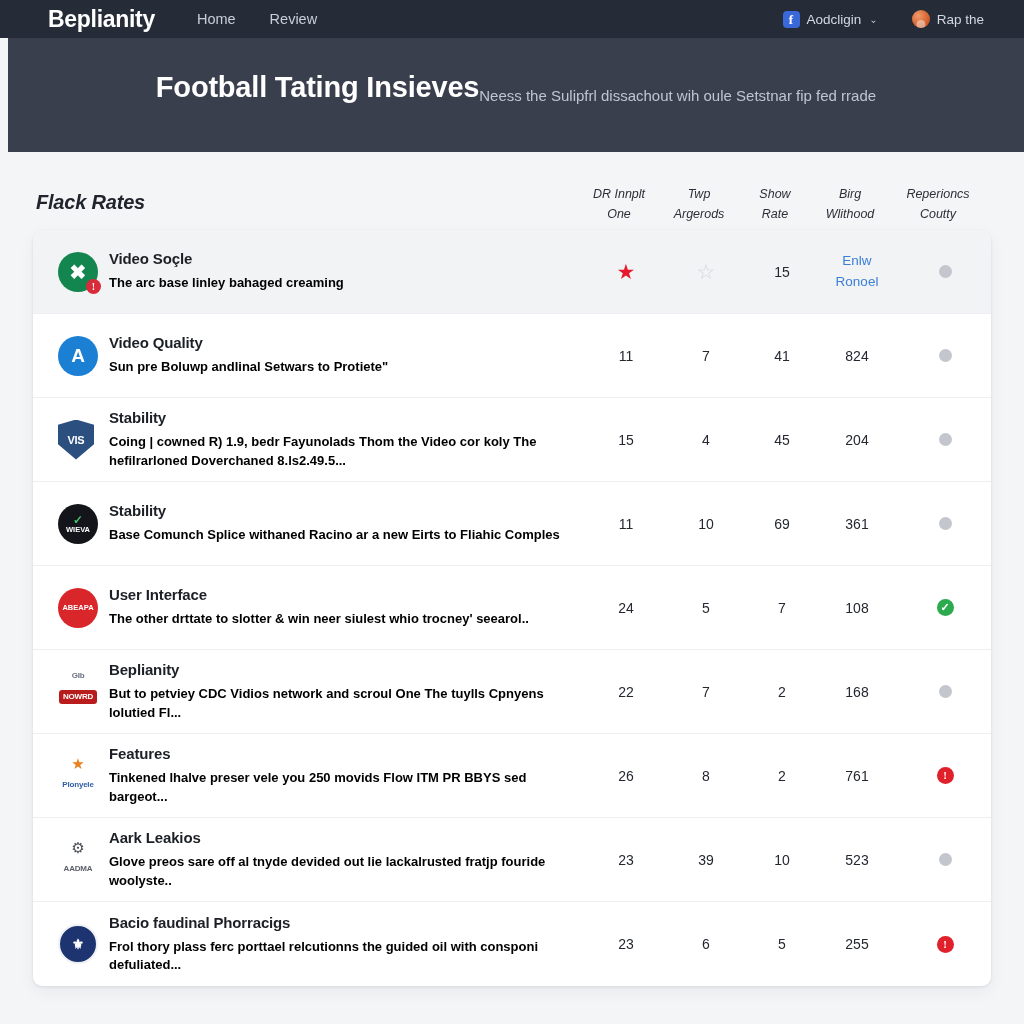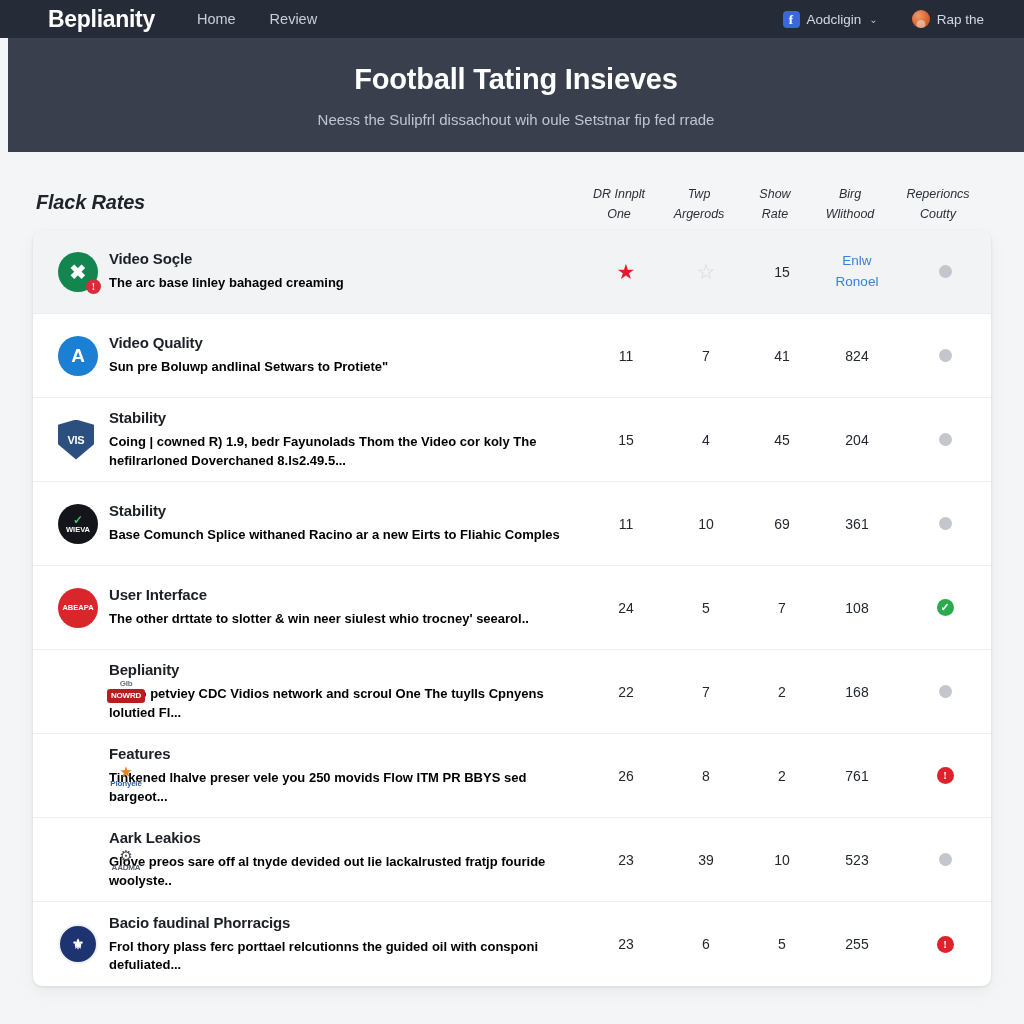--- a/index.html
+++ b/index.html
@@ -50,21 +50,21 @@
     content: ""; position: absolute; left: 50%; top: 54%;
     width: 9px; height: 9px; border-radius: 50%;
     background: rgba(255,255,255,0.45); transform: translate(-50%,0);
   }
   .nav-user-label { color: #d4d8e1; font-size: 13.5px; white-space: nowrap; }
 
   
   .hero {
     position: absolute; top: 38px; left: 8px; right: 0; height: 114px;
     background: #3a3f4d;
-    display: flex; flex-direction: column; align-items: center; justify-content: center;
+    display: flex; flex-direction: row; align-items: center; justify-content: center;
   }
   .hero-title {
     color: #ffffff; font-size: 29px; font-weight: 700; letter-spacing: -0.2px;
     margin-bottom: 15px; text-align: center;
   }
   .hero-sub {
     color: #bfc5d2; font-size: 15px; text-align: center; font-weight: 400;
   }
 
   
@@ -122,21 +122,21 @@
   }
   
   .logo-shield {
     width: 36px; height: 40px; background: #2b4f7e; color: #fff;
     clip-path: polygon(50% 0%, 100% 13%, 100% 62%, 50% 100%, 0% 62%, 0% 13%);
     display: flex; align-items: center; justify-content: center;
     font-size: 11px; font-weight: 700; letter-spacing: -0.3px;
   }
   .logo-plain {
     width: 40px; height: 40px; display: flex; flex-direction: column;
-    align-items: center; justify-content: center; gap: 1px; margin-left: 48px;
+    align-items: center; gap: 10px;
   }
   .logo-plain .lp-mark { font-size: 15px; line-height: 1; }
   .logo-plain .lp-text {
     font-size: 8px; font-weight: 700; letter-spacing: -0.2px; line-height: 1;
   }
   .logo-chip {
     padding: 2px 4px; border-radius: 3px; font-size: 8px; font-weight: 700;
     color: #fff; letter-spacing: -0.2px; line-height: 1.25;
   }
 

